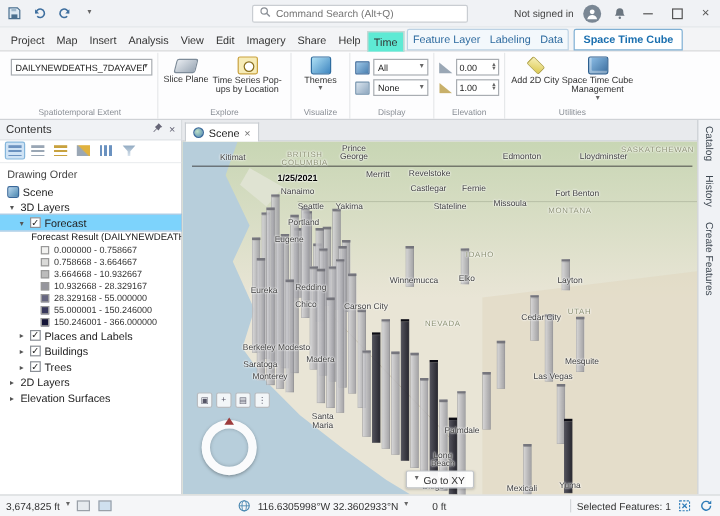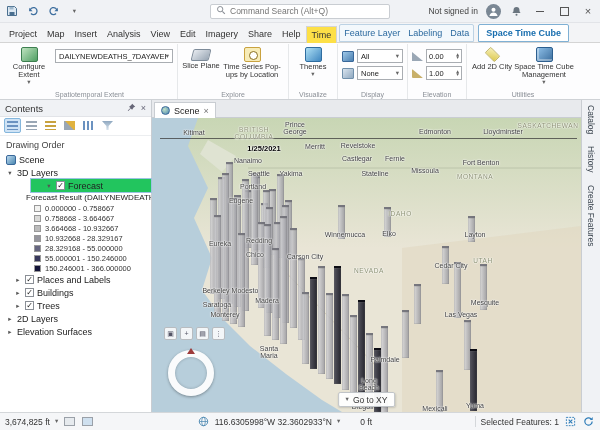--- a/index.html
+++ b/index.html
@@ -17,21 +17,21 @@
   .signin { font-size:8.5px; color:#444; }
   .avatar { width:15px; height:15px; border-radius:50%; background:#7a8794; display:flex; align-items:center; justify-content:center; overflow:hidden; }
   .winbtn { width:16px; height:14px; display:flex; align-items:center; justify-content:center; color:#555; }
   .wb-min { border-bottom:0; } .wb-min::after { content:""; width:8px; border-top:1px solid #555; }
   .wb-max::after { content:""; width:7px; height:7px; border:1px solid #555; }
   .wb-close { font-size:11px; }
 
   
   .tabsrow { height:20px; flex:0 0 20px; background:#f3f4f6; border-bottom:1px solid #d4d4d4; display:flex; align-items:flex-end; padding:0 4px; }
   .rtab { font-size:9px; color:#333; padding:3px 5px 3px; cursor:pointer; white-space:nowrap; }
-  .rtab.active { background:#fde047; border:1px solid #d4d4d4; border-bottom:none; margin-bottom:-1px; z-index:2; position:relative; }
+  .rtab.active { background:#5eead4; border:1px solid #d4d4d4; border-bottom:none; margin-bottom:-1px; z-index:2; position:relative; }
   .ctx-group { display:flex; align-items:flex-end; border:1px solid #bcd2e4; background:#f3f8fc; border-radius:2px 2px 0 0; margin:0 2px; }
   .ctx-group .rtab { color:#2d6a9f; padding:3px 4px; }
   .stc-tab { font-size:9px; color:#1a6faf; font-weight:bold; border:1px solid #7fb0d4; background:#fff; border-radius:2px 2px 0 0; padding:3px 7px; margin-left:2px; white-space:nowrap; cursor:pointer; }
 
   
   .ribbon { height:57px; flex:0 0 57px; background:#fdfdfe; border-bottom:1px solid #cfd2d6; display:flex; padding:1px 2px 0; }
   .rgroup { position:relative; border-right:1px solid #e6e8ea; padding:2px 4px 11px; display:flex; align-items:flex-start; }
   .rg-label { position:absolute; left:0; right:0; bottom:1px; text-align:center; font-size:7px; color:#8a8f96; white-space:nowrap; }
   .bigbtn { display:flex; flex-direction:column; align-items:center; width:46px; height:44px; font-size:7.5px; line-height:1.08; text-align:center; color:#333; cursor:pointer; padding-top:1px; }
   .bigbtn .bb-label { margin-top:1px; }
@@ -75,21 +75,21 @@
   .ct-glyph { width:11px; height:9px; background:repeating-linear-gradient(#6b92c0 0 2px,transparent 2px 4px); }
   .ct-glyph.g2 { background:repeating-linear-gradient(#9aa7b5 0 2px,transparent 2px 4px); }
   .ct-glyph.g3 { background:repeating-linear-gradient(#c8a23f 0 2px,transparent 2px 4px); }
   .ct-glyph.g4 { background:linear-gradient(45deg,#9aa7b5 45%,#e0b23f 55%); }
   .ct-glyph.g5 { background:repeating-linear-gradient(90deg,#6b92c0 0 2px,transparent 2px 4px); }
   .ct-glyph.g6 { background:linear-gradient(#8fa8c0,#d9e4ee); clip-path:polygon(0 0,100% 0,60% 55%,60% 100%,40% 100%,40% 55%); }
   .drawing-order { font-size:9px; color:#444; padding:4px 6px 3px; }
   .trow { display:flex; align-items:center; height:13px; padding-left:6px; font-size:9px; color:#222; gap:3px; white-space:nowrap; cursor:default; }
   .trow .exp { width:8px; font-size:6.5px; color:#555; text-align:center; flex:0 0 8px; }
   .trow.ind1 { padding-left:14px; }
-  .trow.selected { background:#22c55e; outline:1px solid #9cc3e2;margin-left:31px; }
+  .trow.selected { background:#7dd3fc; outline:1px solid #9cc3e2; }
   .cb { width:9px; height:9px; border:1px solid #8a8f96; background:#fff; font-size:8px; line-height:8px; text-align:center; color:#222; flex:0 0 9px; }
   .cb.checked::before { content:"✓"; }
   .ticon { width:10px; height:10px; border-radius:2px; background:linear-gradient(135deg,#bcd9ef,#4a87b0); border:1px solid #39689a; flex:0 0 10px; }
   .symrow { padding-left:26px; font-size:8px; color:#222; height:11px; line-height:11px; overflow:hidden; white-space:nowrap; }
   .lrow { display:flex; align-items:center; gap:4px; padding-left:34px; height:10px; font-size:7.5px; color:#333; white-space:nowrap; }
   .swatch { width:7px; height:7px; border:1px solid #999; flex:0 0 7px; cursor:pointer; }
 
   
   .scene-area { flex:1; display:flex; flex-direction:column; min-width:0; background:#dfe1e4; }
   .doc-tabbar { height:18px; flex:0 0 18px; background:#e8eaed; display:flex; align-items:flex-end; padding-left:2px; border-bottom:1px solid #c9cdd2; }
@@ -191,25 +191,20 @@
       <span class="rtab">Feature Layer</span>
       <span class="rtab">Labeling</span>
       <span class="rtab">Data</span>
     </span>
     <span class="stc-tab">Space Time Cube</span>
   </div>
 
   <div class="ribbon">
 
     <div class="rgroup">
-      <div class="bigbtn">
-        <span class="bicon bi-configure"></span>
-        <span class="bb-label">Configure Extent</span>
-        <span class="caret">▾</span>
-      </div>
       <div class="rg-col">
         <div class="combo">
           <span class="combo-val">DAILYNEWDEATHS_7DAYAVERAGE</span>
           <span class="caret">▾</span>
         </div>
       </div>
       <div class="rg-label">Spatiotemporal Extent</div>
     </div>
 
     <div class="rgroup">
@@ -468,21 +463,21 @@
           <div class="bar" style="left: 232px; top: 89px; height: 30px;"></div>
           <div class="bar" style="left: 290px; top: 128px; height: 38px;"></div>
           <div class="bar" style="left: 316px; top: 98px; height: 26px;"></div>
           <div class="bar" style="left: 302px; top: 144px; height: 56px;"></div>
           <div class="bar" style="left: 328px; top: 146px; height: 46px;"></div>
           <div class="bar" style="left: 312px; top: 202px; height: 50px;"></div>
           <div class="bar dark" style="left: 318px; top: 231px; height: 62px;"></div>
           <div class="bar" style="left: 284px; top: 252px; height: 42px;"></div>
           <div class="bar" style="left: 250px; top: 192px; height: 48px;"></div>
           <div class="bar" style="left: 262px; top: 166px; height: 40px;"></div>
-          <span class="maplabel date" style="left: 112px; top: 30px;">1/25/2021</span>
+          <span class="maplabel date" style="left: 96px; top: 30px;">1/25/2021</span>
           <span class="maplabel" style="left: 42px; top: 14px;">Kitimat</span>
           <span class="maplabel region" style="left: 102px; top: 11px;">BRITISH</span>
           <span class="maplabel region" style="left: 102px; top: 18px;">COLUMBIA</span>
           <span class="maplabel" style="left: 143px; top: 6px;">Prince</span>
           <span class="maplabel" style="left: 143px; top: 13px;">George</span>
           <span class="maplabel" style="left: 283px; top: 13px;">Edmonton</span>
           <span class="maplabel" style="left: 351px; top: 13px;">Lloydminster</span>
           <span class="maplabel region" style="left: 396px; top: 7px;">SASKATCHEWAN</span>
           <span class="maplabel" style="left: 163px; top: 28px;">Merritt</span>
           <span class="maplabel" style="left: 206px; top: 27px;">Revelstoke</span>

